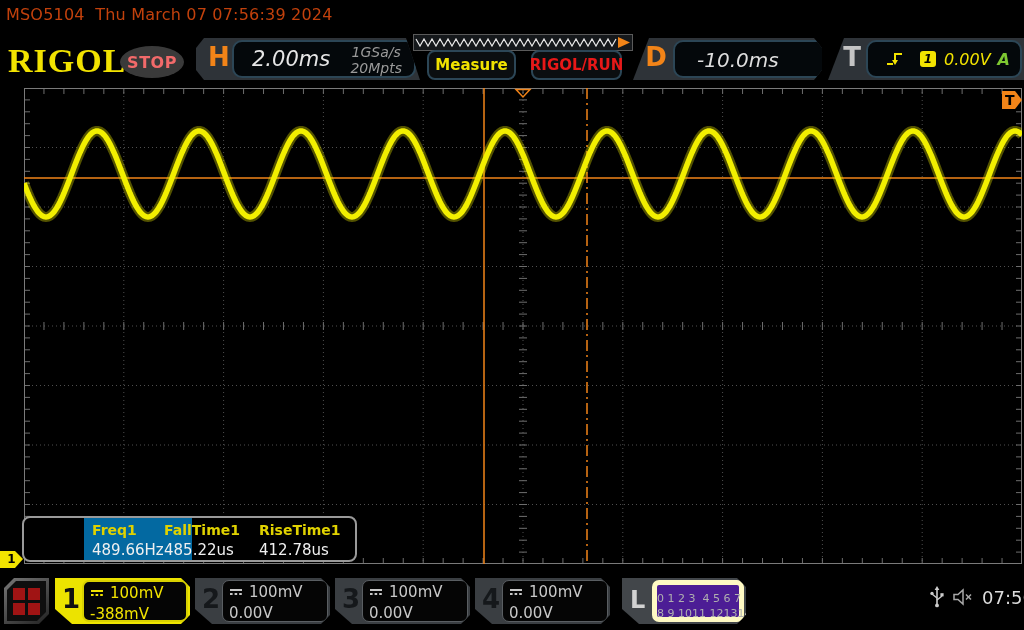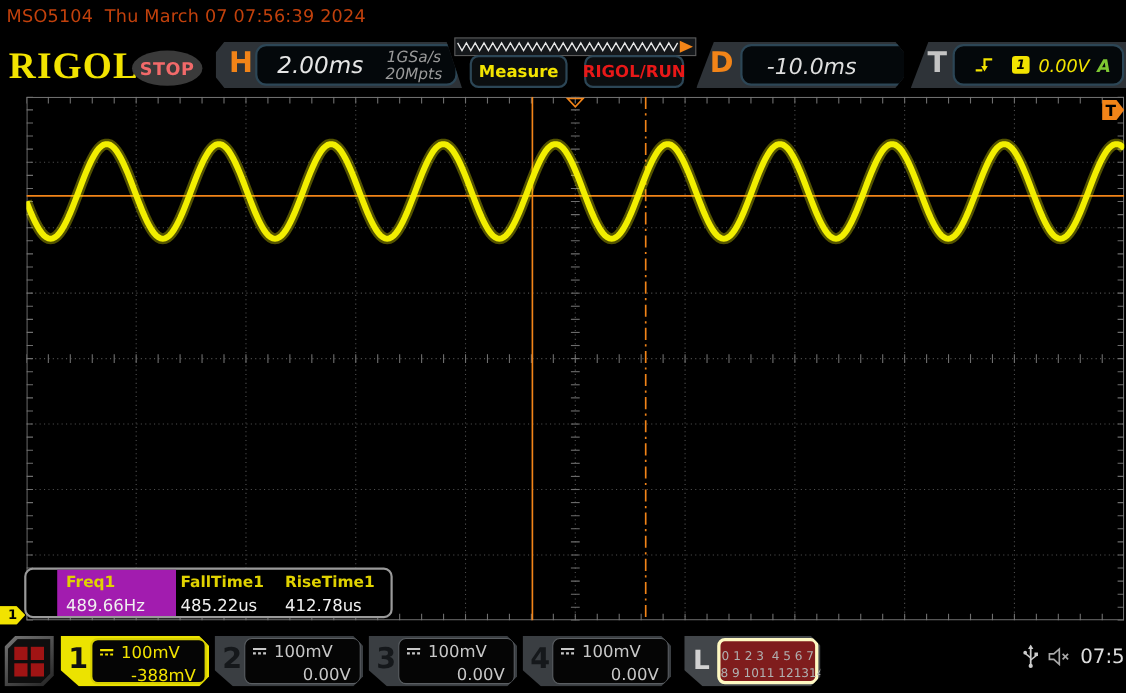--- a/index.html
+++ b/index.html
@@ -43,21 +43,21 @@
   .trig-level{margin-left:8px;color:#f2e300;font-size:16px;}
   .trig-mode{margin-left:auto;margin-right:10px;color:#7ec832;font-size:16px;font-weight:bold;}
 
   
   .grid-svg{left:24px;top:88px;}
 
   
   .meas-box{left:22px;top:516px;width:335px;height:46px;background:#000;border:2px solid #9a9a9a;
             border-radius:8px;box-sizing:border-box;z-index:5;}
   .meas-col{position:absolute;top:0;height:100%;padding-top:4px;box-sizing:border-box;}
-  .meas-col.hl{background:#a21caf;}
+  .meas-col.hl{background:#0369a1;margin-left:32px;}
   .meas-label{font-size:14px;font-weight:bold;color:#e0d200;}
   .meas-value{font-size:15px;color:#f0f0f0;margin-top:3px;}
   .mc0{left:28px;width:108px;padding-left:8px;}
   .mc1{left:136px;width:95px;padding-left:4px;}
   .mc2{left:231px;width:100px;padding-left:4px;}
 
   .ch1-marker{left:0;top:551px;width:23px;height:17px;background:#f2e300;z-index:6;
               clip-path:polygon(0 0,15px 0,23px 8px,15px 17px,0 17px);
               color:#000;font-size:12px;font-weight:bold;text-align:center;line-height:17px;}
 
@@ -69,32 +69,32 @@
              clip-path:polygon(9px 0,100% 0,100% calc(100% - 9px),calc(100% - 9px) 100%,0 100%,0 9px);
              display:grid;grid-template-columns:12px 12px;grid-template-rows:12px 12px;gap:3px;
              align-content:center;justify-content:center;}
   .menu-icon .sq{background:#a01414;}
   .chblock{top:578px;width:135px;height:46px;
            clip-path:polygon(0 0,calc(100% - 9px) 0,100% 9px,100% calc(100% - 9px),calc(100% - 9px) 100%,17px 100%,0 calc(100% - 15px));}
   .chblock .num{position:absolute;left:7px;top:6px;font-size:26px;font-weight:bold;}
   .chbox{position:absolute;left:27px;top:2px;right:2px;bottom:2px;border-radius:7px;box-sizing:border-box;
          background:#050505;padding:2px 8px 0 6px;}
   .ch-row1{display:flex;align-items:center;gap:6px;font-size:15px;}
-  .ch-row2{text-align:right;font-size:15px;margin-top:3px;}
+  .ch-row2{text-align:left;font-size:15px;margin-top:3px;}
   .ch-on{background:#ece300;}
   .ch-on .num{color:#111;}
   .ch-on .chbox{border:2px solid #d8d000;color:#f2e300;}
   .ch-off{background:#3a3e42;}
   .ch-off .num{color:#15181b;}
   .ch-off .chbox{border:1px solid #5a5e62;color:#c8c8c8;}
   .lablock{left:622px;top:578px;width:124px;height:46px;background:#42464a;
            clip-path:polygon(0 0,calc(100% - 9px) 0,100% 9px,100% calc(100% - 9px),calc(100% - 9px) 100%,17px 100%,0 calc(100% - 15px));}
   .lablock .num{position:absolute;left:8px;top:8px;font-size:24px;font-weight:bold;color:#d2d2d2;}
-  .labox{position:absolute;left:30px;top:2px;right:2px;bottom:2px;border-radius:7px;border:3px solid #fef9c3;
-         background:#7f1d1d;color:#b0b0b0;font-size:11px;line-height:15px;text-align:center;
+  .labox{position:absolute;left:30px;top:2px;right:2px;bottom:2px;border-radius:7px;border:5px solid #fef9c3;
+         background:#4c1d95;color:#b0b0b0;font-size:11px;line-height:15px;text-align:center;
          padding-top:6px;box-sizing:border-box;white-space:pre;}
   .sysicons{left:930px;top:586px;display:flex;align-items:center;gap:8px;}
   .sys-time{color:#dcdcdc;font-size:18px;}
 </style>
 </head>
 <body>
 
 <div class="scope">
 
   <div class="abs titlebar"><span>MSO5104</span>  <span>Thu March 07 07:56:39 2024</span></div>

